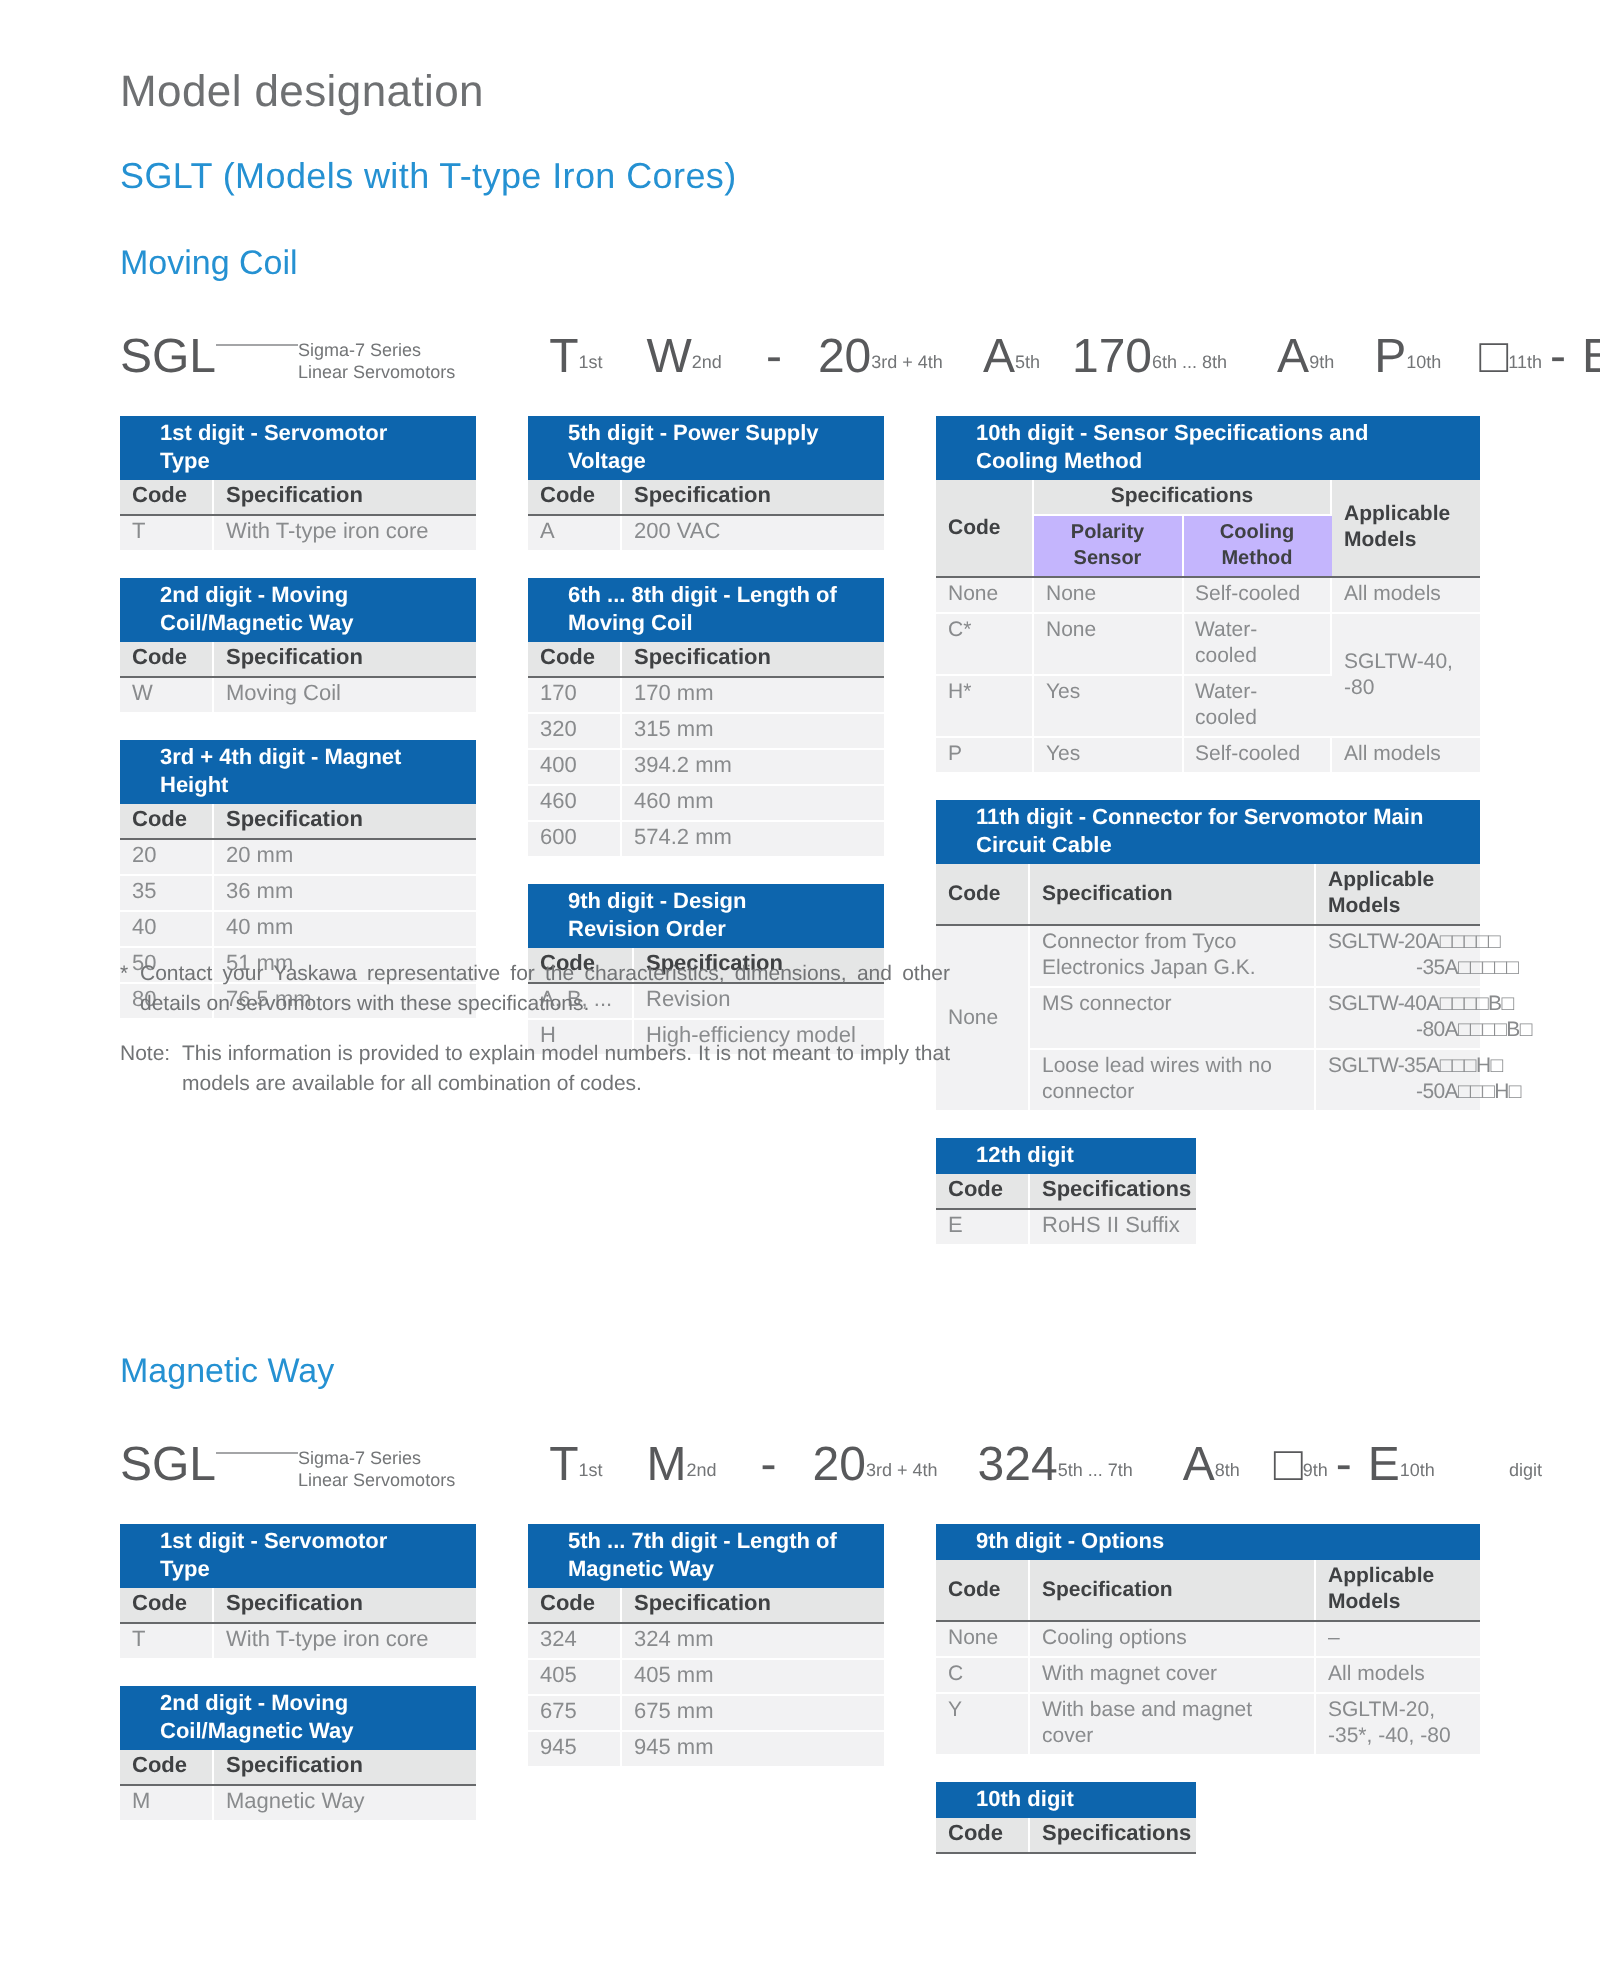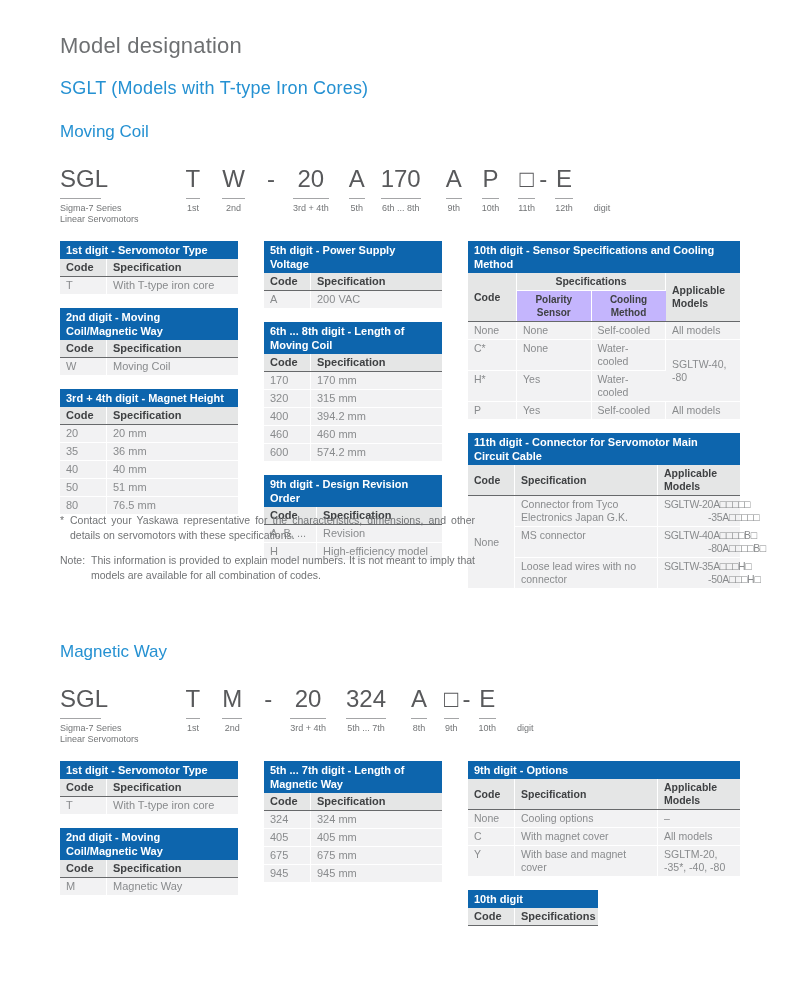--- a/index.html
+++ b/index.html
@@ -8,38 +8,38 @@
     padding:33px 60px 0 60px;overflow:hidden;background:#fff;
     font-family:"Liberation Sans","DejaVu Sans",sans-serif;
     position:relative;
   }
   .page-title{font-size:22px;font-weight:400;color:#6e7072;margin:0 0 19px 0;letter-spacing:.2px;}
   .family-title{font-size:18px;font-weight:400;color:#2591d2;margin:0 0 23px 0;letter-spacing:.2px;}
   .section-heading{font-size:17px;font-weight:400;color:#2591d2;margin:0 0 24px 0;}
 
   
   .model-row{display:flex;align-items:flex-start;margin:0 0 16px 0;}
-  .seg{display:flex;flex-direction:column;align-items:center;}
+  .seg{display:flex;flex-direction:row;align-items:center;}
   .seg.start{align-items:flex-start;}
   .seg-text{font-size:24px;line-height:26px;color:#58595b;white-space:pre;}
   .seg-line{height:1px;background:#a4a5a7;margin-top:6px;align-self:stretch;}
   .seg.start .seg-line{width:41px;align-self:flex-start;}
   .seg-label{font-size:9px;line-height:11px;color:#737577;margin-top:4px;white-space:nowrap;text-align:right;}
   .seg.start .seg-label{text-align:left;}
   .seg.digitword .seg-text{visibility:hidden;}
   .seg.digitword .seg-line{visibility:hidden;}
 
   
   .tables-wrap{display:flex;align-items:flex-start;position:relative;}
   .tcol{display:flex;flex-direction:column;}
   .tcol-1,.tcol-2{width:178px;margin-right:26px;}
   .tcol-3{width:272px;}
   .dtable{margin-bottom:13px;}
   .w-narrow{width:130px;}
-  .title-bar{background:#0d65ad;color:#fff;font-weight:bold;font-size:11px;line-height:14px;padding:2px 6px;}
+  .title-bar{background:#0d65ad;color:#fff;font-weight:bold;font-size:11px;line-height:14px;padding:2px 20px;}
   table.spec{width:100%;border-collapse:collapse;table-layout:fixed;}
   table.spec th{
     background:#e5e6e6;color:#3f4143;font-weight:bold;text-align:left;
     font-size:11px;line-height:13px;padding:2px 6px;
     border-bottom:1px solid #67696b;border-right:1px solid #fff;
   }
   table.spec th:last-child{border-right:none;}
   table.spec td{
     background:#f2f2f3;color:#898b8d;font-size:11px;line-height:13px;
     padding:2px 6px;border-bottom:1px solid #fff;border-right:1px solid #fff;
@@ -368,20 +368,37 @@
               <td>Loose lead wires with no connector</td>
               <td class="models-cell">
                 <div>SGLTW-35A□□□H□</div>
                 <div class="l2">-50A□□□H□</div>
               </td>
             </tr>
           </tbody>
         </table>
       </div>
 
+      <div class="dtable w-narrow">
+        <div class="title-bar">12th digit</div>
+        <table class="spec">
+            <thead>
+              <tr>
+          <th class="c-code">Code</th>
+          <th>Specifications</th>
+        </tr>
+            </thead>
+            <tbody>
+              <tr>
+                <td>E</td>
+                <td>RoHS II Suffix</td>
+              </tr>
+            </tbody>
+          </table>
+      </div>
     </div>
 
     <div class="footnotes">
       <div class="fnote ast">
         <div class="marker">*</div>
         <div class="ftext">Contact your Yaskawa representative for the characteristics, dimensions, and other details on servomotors with these specifications.</div>
       </div>
       <div class="fnote note">
         <div class="marker">Note:</div>
         <div class="ftext">This information is provided to explain model numbers. It is not meant to imply that models are available for all combination of codes.</div>

